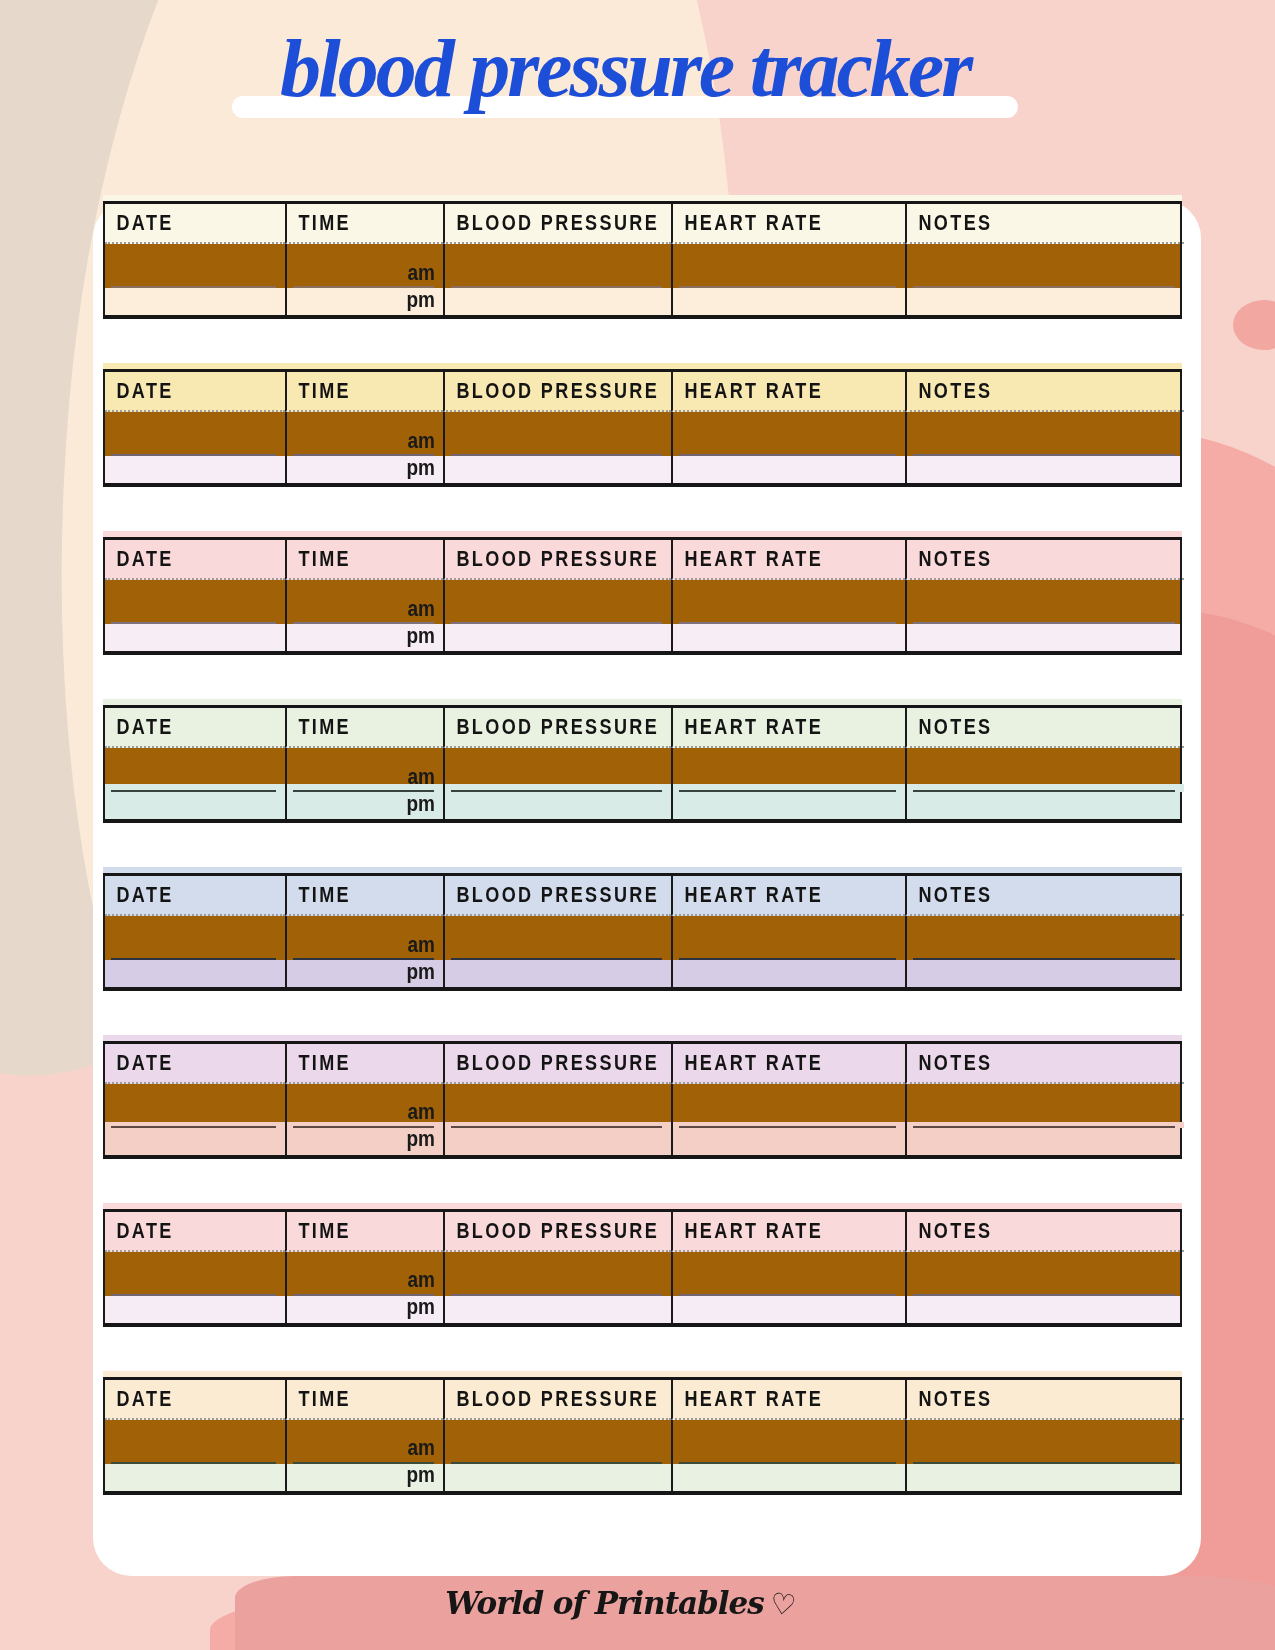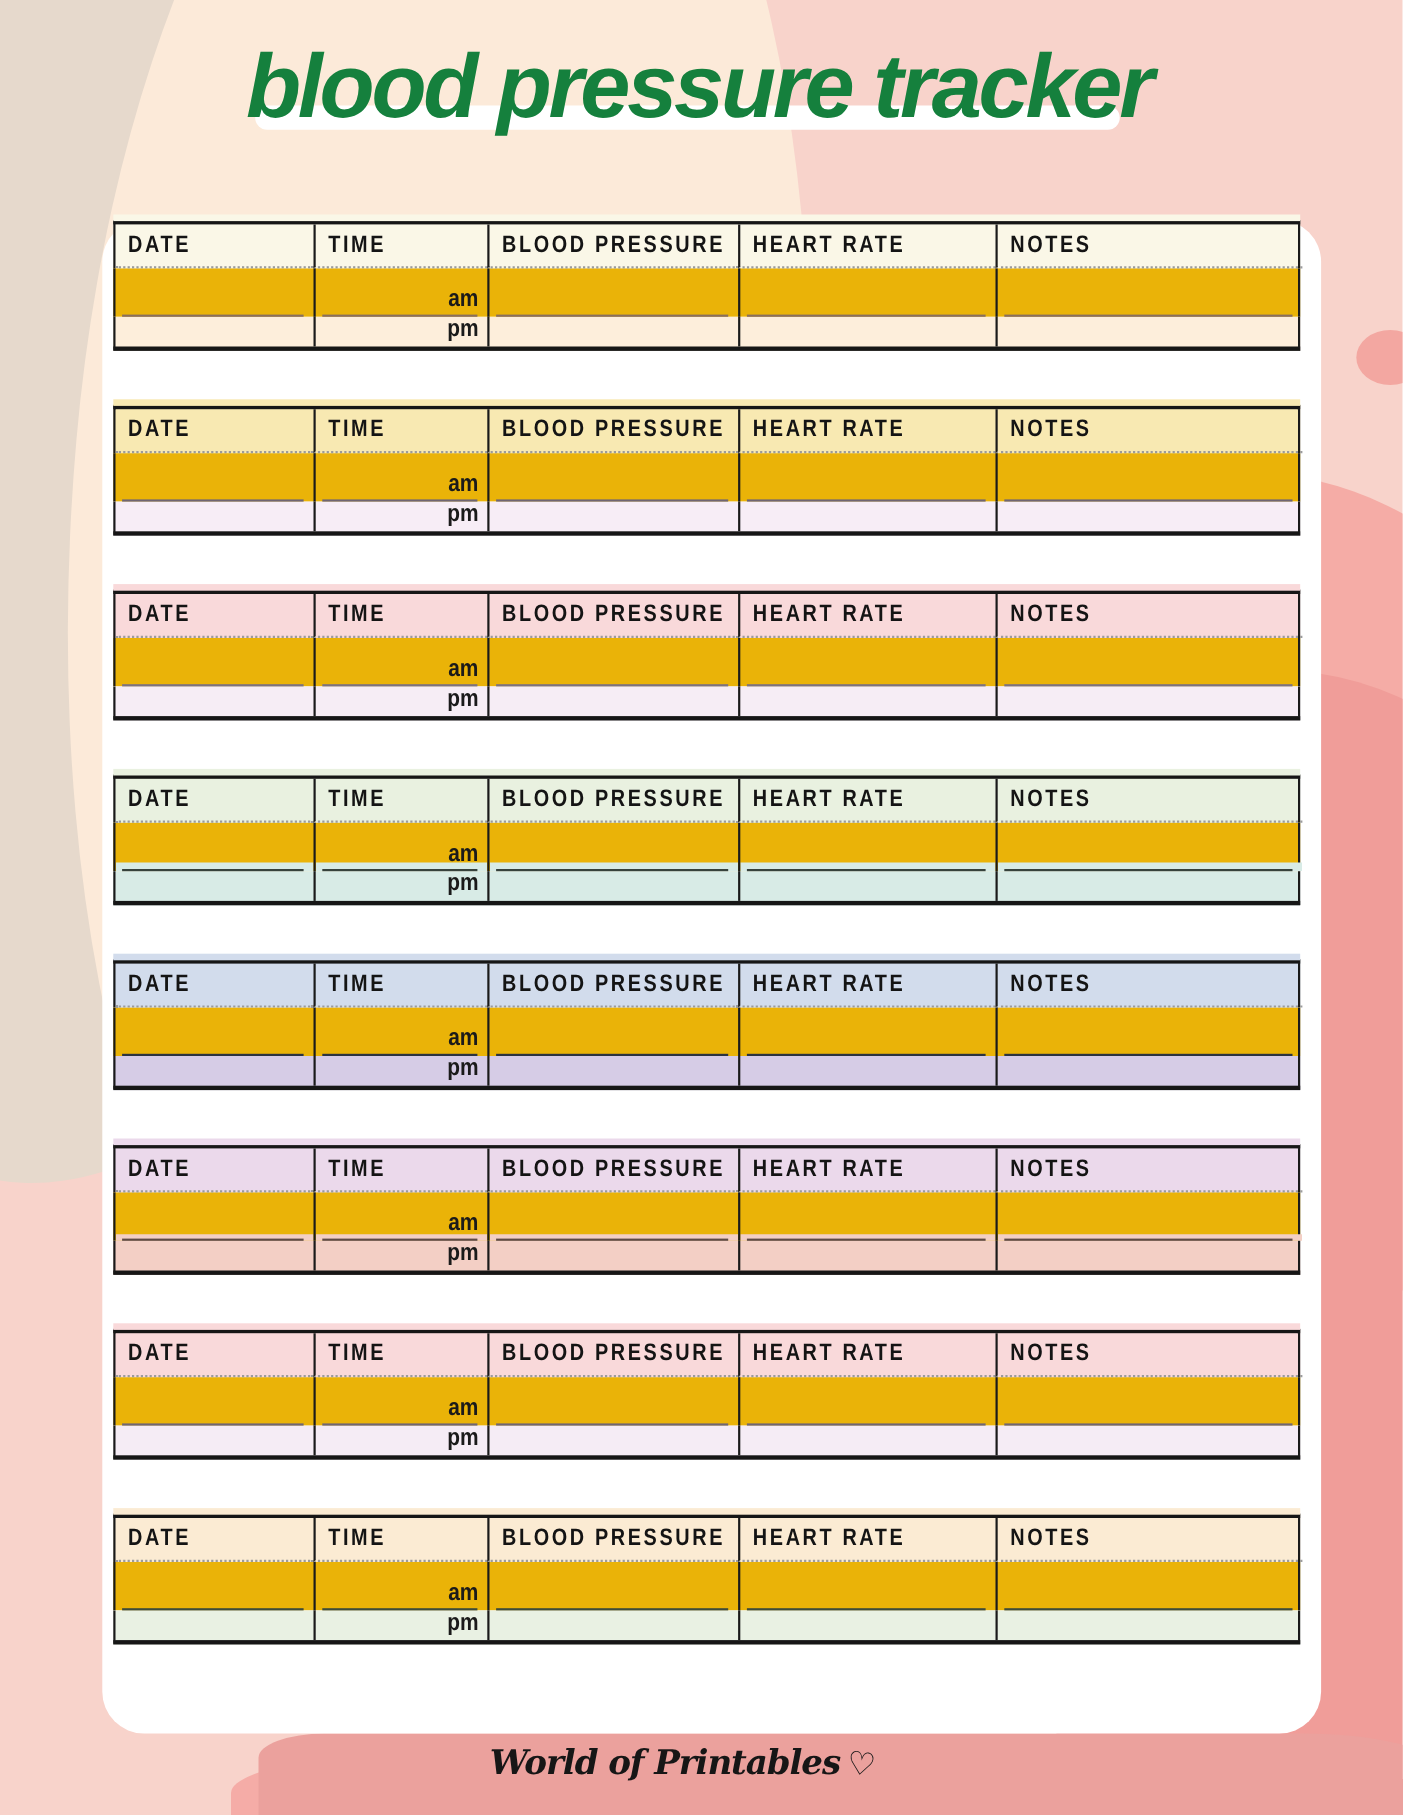--- a/index.html
+++ b/index.html
@@ -19,44 +19,44 @@
   .bg-pink-mid{right:-190px;top:430px;width:660px;height:780px;border-radius:50%;}
   .bg-pink-dark{right:-250px;top:610px;width:720px;height:1060px;border-radius:50%;}
   .bg-pink-bump{right:-20px;top:300px;width:62px;height:50px;border-radius:50%;}
   .bg-bottom-mid{left:210px;top:1585px;width:560px;height:150px;border-radius:50% 50% 0 0/45px 45px 0 0;}
   .footer-band{left:235px;right:-30px;top:1576px;height:90px;
     border-radius:60px 120px 0 0 / 22px 30px 0 0;}
 
   
   .title-pill{position:absolute;left:232px;top:96px;width:786px;height:22px;
     border-radius:11px;background:#ffffff;z-index:3;}
-  .page-title{position:absolute;left:0;top:22px;width:1250px;margin:10px;text-align:center;
-    font-family:Liberation Sans, sans-serif;font-style:italic;font-weight:700;
-    font-size:82px;letter-spacing:-3px;color:#15803d;z-index:4;}
+  .page-title{position:absolute;left:0;top:22px;width:1250px;margin:0;text-align:center;
+    font-family:Liberation Serif, serif;font-style:italic;font-weight:700;
+    font-size:82px;letter-spacing:-3px;color:#1d4ed8;z-index:4;}
 
   
   .card{position:absolute;left:93px;top:200px;width:1108px;height:1376px;
     background:#ffffff;border-radius:38px;z-index:2;}
   .blocks{margin-left:10px;width:1079px;}
 
   
   .block{position:relative;width:1079px;height:131px;margin-bottom:37px;
     --strip:0px;}
   .topstrip{position:absolute;left:0;right:0;top:-5px;height:6px;background:var(--hdr);}
   .row{display:grid;grid-template-columns:180px 158px 228px 234px 279px;
     box-sizing:border-box;border-left:2px solid #1a1a1a;border-right:2px solid #1a1a1a;}
   .cell{position:relative;box-sizing:border-box;}
   .cell + .cell{border-left:2px solid #1a1a1a;}
 
   .row-header{height:44px;border-top:4px solid #161616;background:var(--hdr);}
   .row-header .cell{border-bottom:2px dotted #9b9b9b;display:flex;align-items:center;}
   .hlabel{padding-left:12px;font-weight:700;font-size:19px;letter-spacing:2.5px;
     color:#141414;transform:scale(.95,1.14);transform-origin:left center;white-space:nowrap;}
 
-  .row-am{height:44px;background:#eab308;}
+  .row-am{height:44px;background:#a16207;}
   .row-am .cell{box-shadow:inset 0 calc(0px - var(--strip)) 0 var(--pm);}
   .write-line{position:absolute;left:6px;right:9px;bottom:0;height:2px;background:var(--line);}
 
   .row-pm{height:31px;background:var(--pm);border-bottom:4px solid #161616;}
 
   .time-label{position:absolute;right:8px;bottom:3px;font-weight:700;font-size:20px;
     color:#1a1a1a;transform:scale(.95,1.1);transform-origin:right bottom;}
 
   
   .footer{position:absolute;left:0;width:1240px;top:1585px;text-align:center;z-index:5;

